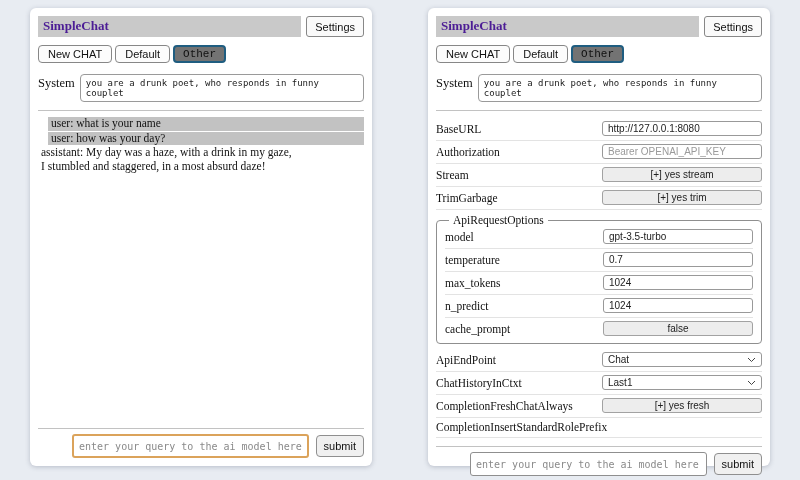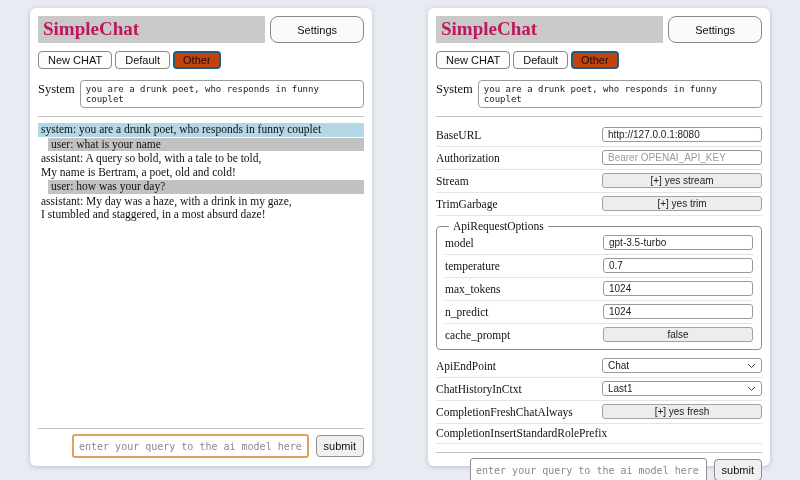--- a/index.html
+++ b/index.html
@@ -13,36 +13,36 @@
     box-shadow:0 1px 5px rgba(60,70,95,.28);
     padding:8px; display:flex; flex-direction:column;
   }
   #panel-left  { left:30px; }
   #panel-right { left:428px; }
 
   
   .header-row { display:flex; gap:5px; align-items:stretch; }
   .title-bar {
     flex:1; background:#c9c9c9; padding:2px 5px 3px;
-    font-weight:bold; font-size:19px; color:#be185d;
+    font-weight:bold; font-size:13px; color:#4c1d95;
   }
   .settings-btn {
     font-family:"Liberation Sans", sans-serif; font-size:11px;
-    background:#fafafa; border:1px solid #878787; border-radius:8px;
-    padding:1px 26px; color:#111; cursor:pointer;
+    background:#fafafa; border:1px solid #878787; border-radius:3px;
+    padding:1px 8px; color:#111; cursor:pointer;
   }
 
   
   .toolbar { display:flex; gap:3px; margin-top:8px; }
   .chat-btn {
     font-family:"Liberation Sans", sans-serif; font-size:11px; color:#111;
     background:#fcfcfc; border:1px solid #878787; border-radius:4px;
     padding:2px 9px; cursor:pointer;
   }
-  .chat-btn.active { background:#c2410c; border:2px solid #1f5d80; padding:1px 8px; }
+  .chat-btn.active { background:#737373; border:2px solid #1f5d80; padding:1px 8px;font-family:Liberation Mono, monospace; }
 
   
   .system-row { display:flex; gap:5px; margin-top:11px; }
   .system-label { font-size:12.5px; padding-top:2px; color:#111; }
   .system-textarea {
     flex:1; height:28px; resize:none;
     border:1px solid #9a9a9a; border-radius:4px;
     font-family:"DejaVu Sans Mono", monospace; font-size:9px;
     padding:3px 5px; color:#222; overflow:hidden;
   }
@@ -129,24 +129,21 @@
     </div>
 
     <div class="system-row">
       <span class="system-label">System</span>
       <textarea class="system-textarea" style="">you are a drunk poet, who responds in funny couplet</textarea>
     </div>
 
     <hr class="hr">
 
     <div class="chat-log">
-      <div class="msg msg-system">system: you are a drunk poet, who responds in funny couplet</div>
       <div class="msg msg-user">user: what is your name</div>
-      <div class="msg msg-assistant">assistant: A query so bold, with a tale to be told,
-My name is Bertram, a poet, old and cold!</div>
       <div class="msg msg-user">user: how was your day?</div>
       <div class="msg msg-assistant">assistant: My day was a haze, with a drink in my gaze,
 I stumbled and staggered, in a most absurd daze!</div>
     </div>
 
     <div class="bottom-area">
       <hr class="hr">
       <div class="query-row">
         <input class="query-input query-focus" placeholder="enter your query to the ai model here" style="">
         <button class="submit-btn">submit</button>

